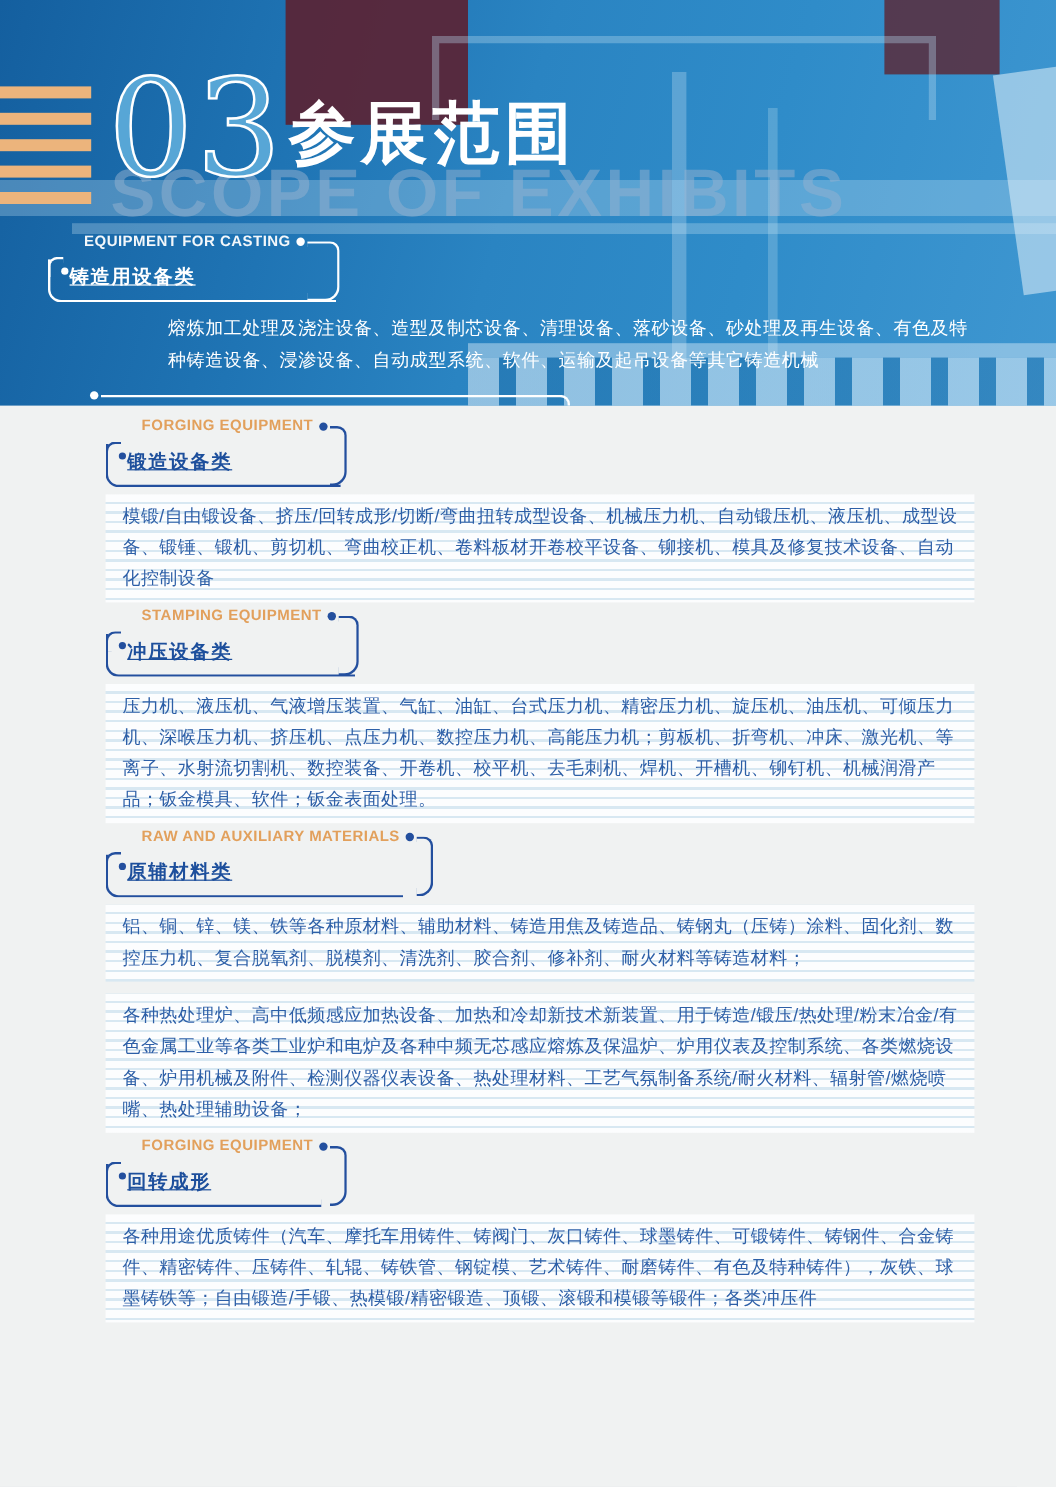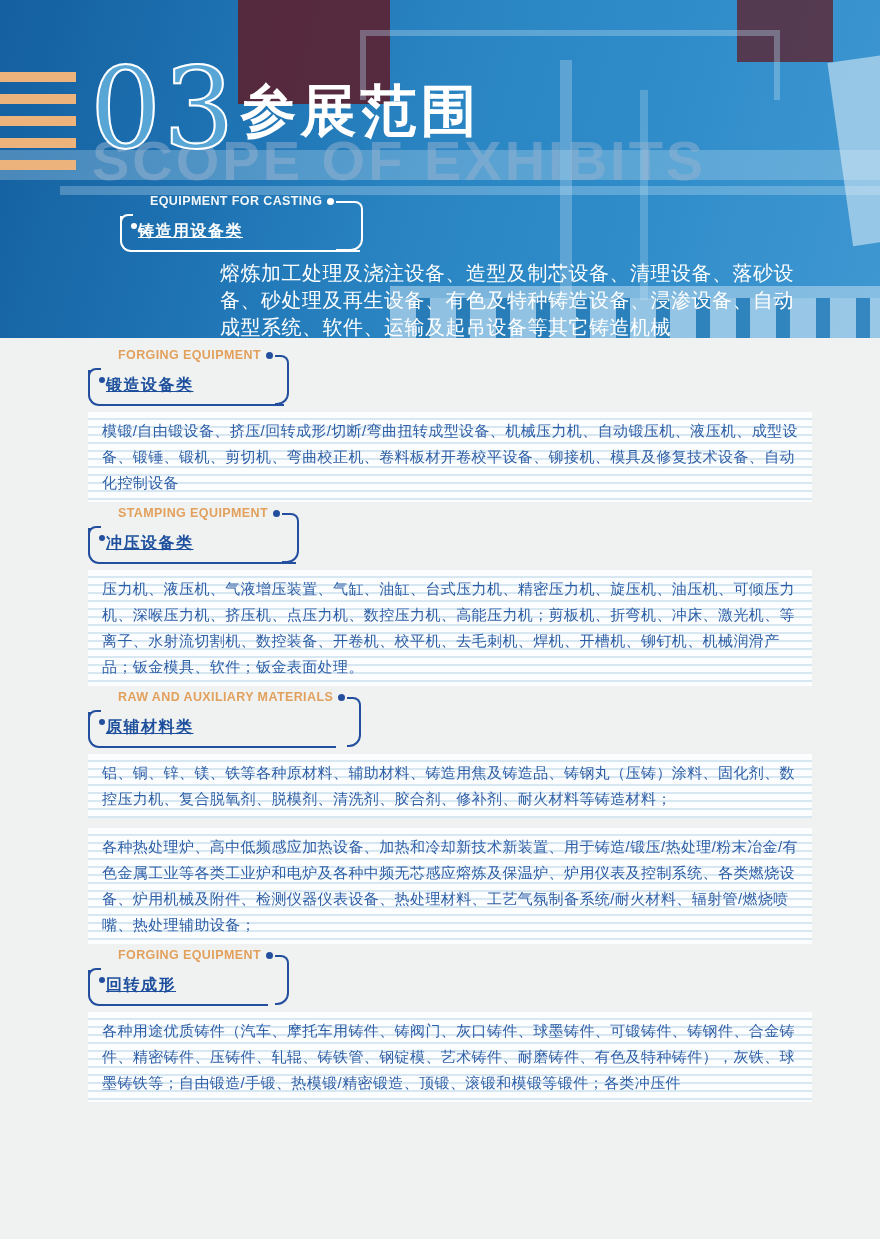--- a/index.html
+++ b/index.html
@@ -63,22 +63,22 @@
           border-top:2.5px solid var(--line); border-right:2.5px solid var(--line);
           border-bottom:2.5px solid var(--line);
           border-top-right-radius:8px; border-bottom-right-radius:12px; }
 
   .w0 { min-width:240px; } .w1 { min-width:432px; } .w2 { min-width:196px; }
   .w3 { min-width:208px; } .w4 { min-width:248px; } .w5 { min-width:298px; }
   .w6 { min-width:180px; }
 
   
   .heroSecs { position:absolute; left:0; top:200px; width:880px; z-index:4; }
-  .heroSecs .sec { padding-left:120px; }
-  .heroSecs .body { margin:8px 70px 0 100px; color:#ffffff; font-size:20px;
+  .heroSecs .sec { padding-left:40px; }
+  .heroSecs .body { margin:8px 70px 0 100px; color:#ffffff; font-size:15px;
                     line-height:27px; letter-spacing:.5px; }
   .heroSecs .sec + .sec { margin-top:14px; }
 
   
   .main { padding:6px 0 0 0; }
   .main .sec { margin:10px 0 0 88px; }
   .band { margin:6px 68px 0 0; padding:6px 14px;
           background:repeating-linear-gradient(180deg,#fcfdfe 0px,#fcfdfe 6px,#d8e8f2 6px,#d8e8f2 8px);
           color:#2d5fa7; font-size:15px; line-height:26px; letter-spacing:.4px; }
 </style>

